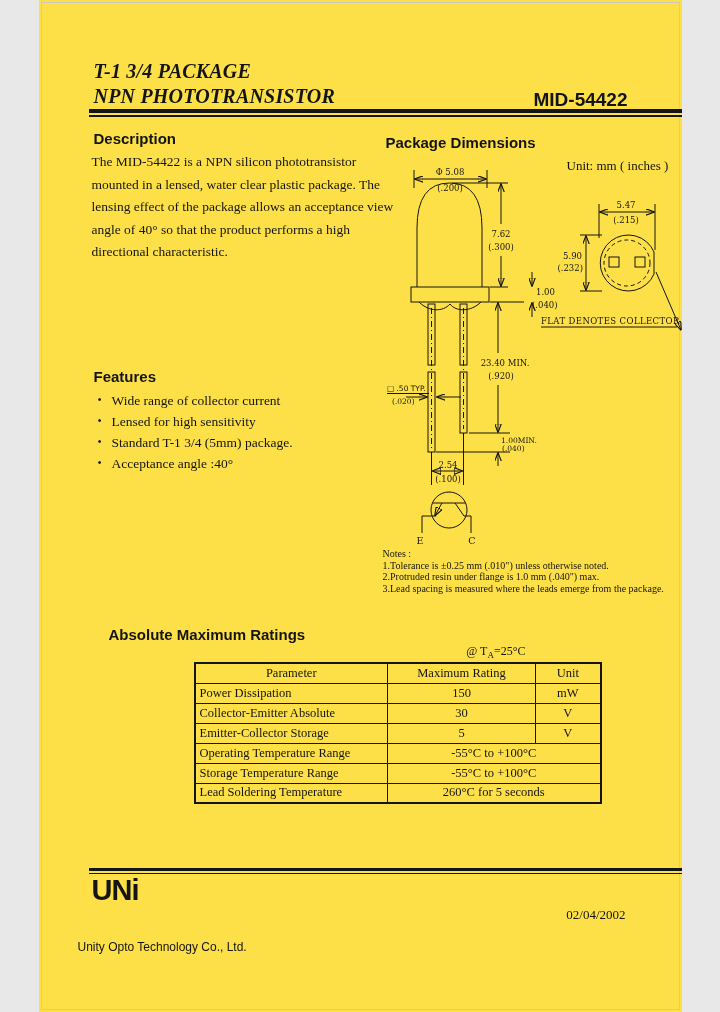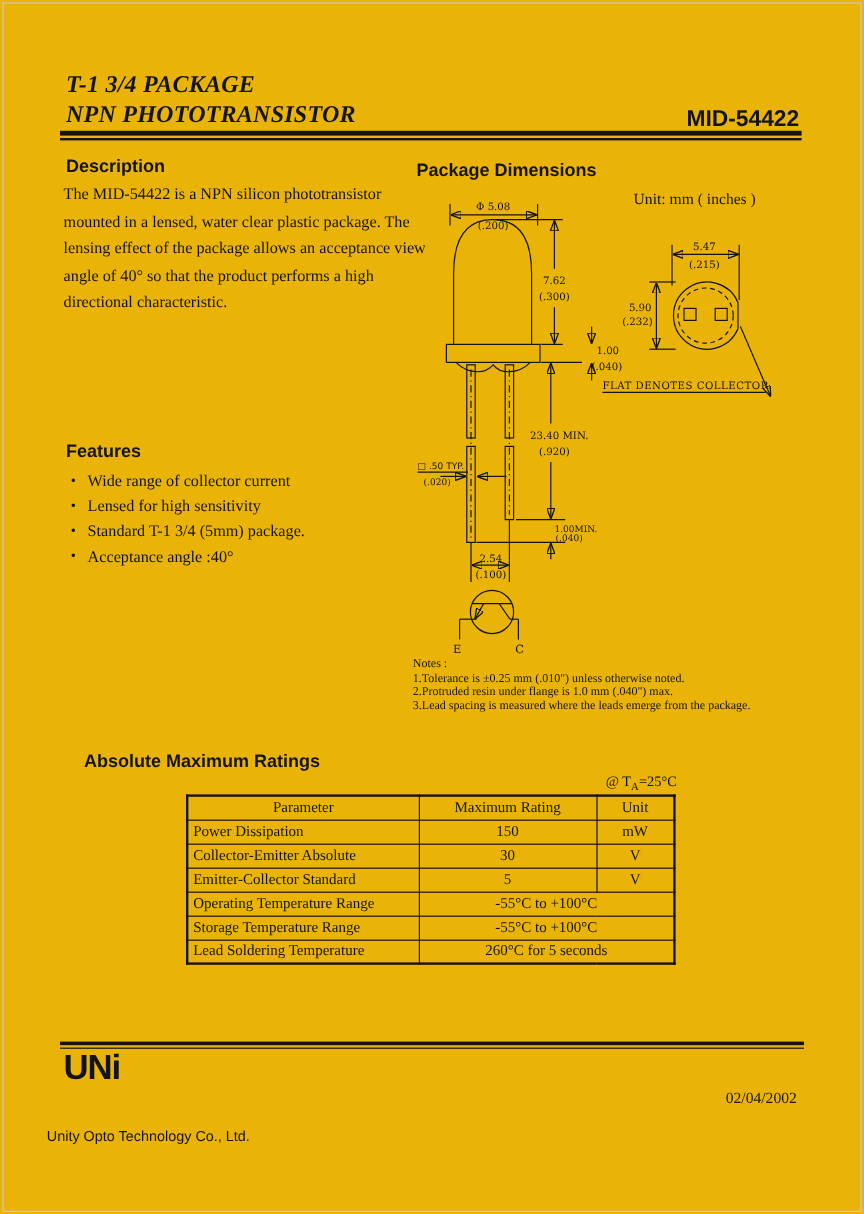--- a/index.html
+++ b/index.html
@@ -1,17 +1,17 @@
 <!DOCTYPE html>
 <html><head>
 <meta charset="utf-8">
 <style>
   * { margin:0; padding:0; box-sizing:border-box; }
   body { background:#e8e8e8; font-family:"Liberation Serif", serif; }
-  .page { position:relative; width:720px; height:1012px; background:#eab308; margin:0 auto; overflow:hidden; color:#141414; }
+  .page { position:relative; width:643px; height:1012px; background:#fde047; margin:0 auto; overflow:hidden; color:#141414; }
   .scan-frame { position:absolute; inset:2px; border:1px solid #c9c9c9; pointer-events:none; }
   .abs { position:absolute; }
   .title-line { font-family:"Liberation Serif", serif; font-weight:bold; font-style:italic; font-size:20px; letter-spacing:0.2px; }
   .part-no { font-family:"Liberation Sans", sans-serif; font-weight:bold; font-size:19px; }
   .double-rule { border-top:4px solid #141414; border-bottom:2px solid #141414; height:8px; }
   .double-rule-thin { border-top:3px solid #141414; border-bottom:1px solid #141414; height:6px; }
   .sec-head { font-family:"Liberation Sans", sans-serif; font-weight:bold; font-size:15px; }
   .body-text { font-size:13.5px; line-height:22.5px; }
   .feat-list { list-style:none; }
   .feat-list li { font-size:13.5px; line-height:21px; padding-left:18px; position:relative; }
@@ -200,21 +200,21 @@
       <td>Power Dissipation</td>
       <td class="c">150</td>
       <td class="c">mW</td>
     </tr>
     <tr>
       <td>Collector-Emitter Absolute</td>
       <td class="c">30</td>
       <td class="c">V</td>
     </tr>
     <tr>
-      <td>Emitter-Collector Standard</td>
+      <td>Emitter-Collector Storage</td>
       <td class="c">5</td>
       <td class="c">V</td>
     </tr>
     <tr>
       <td>Operating Temperature Range</td>
       <td class="c" colspan="2">-55°C to +100°C</td>
     </tr>
     <tr>
       <td>Storage Temperature Range</td>
       <td class="c" colspan="2">-55°C to +100°C</td>

